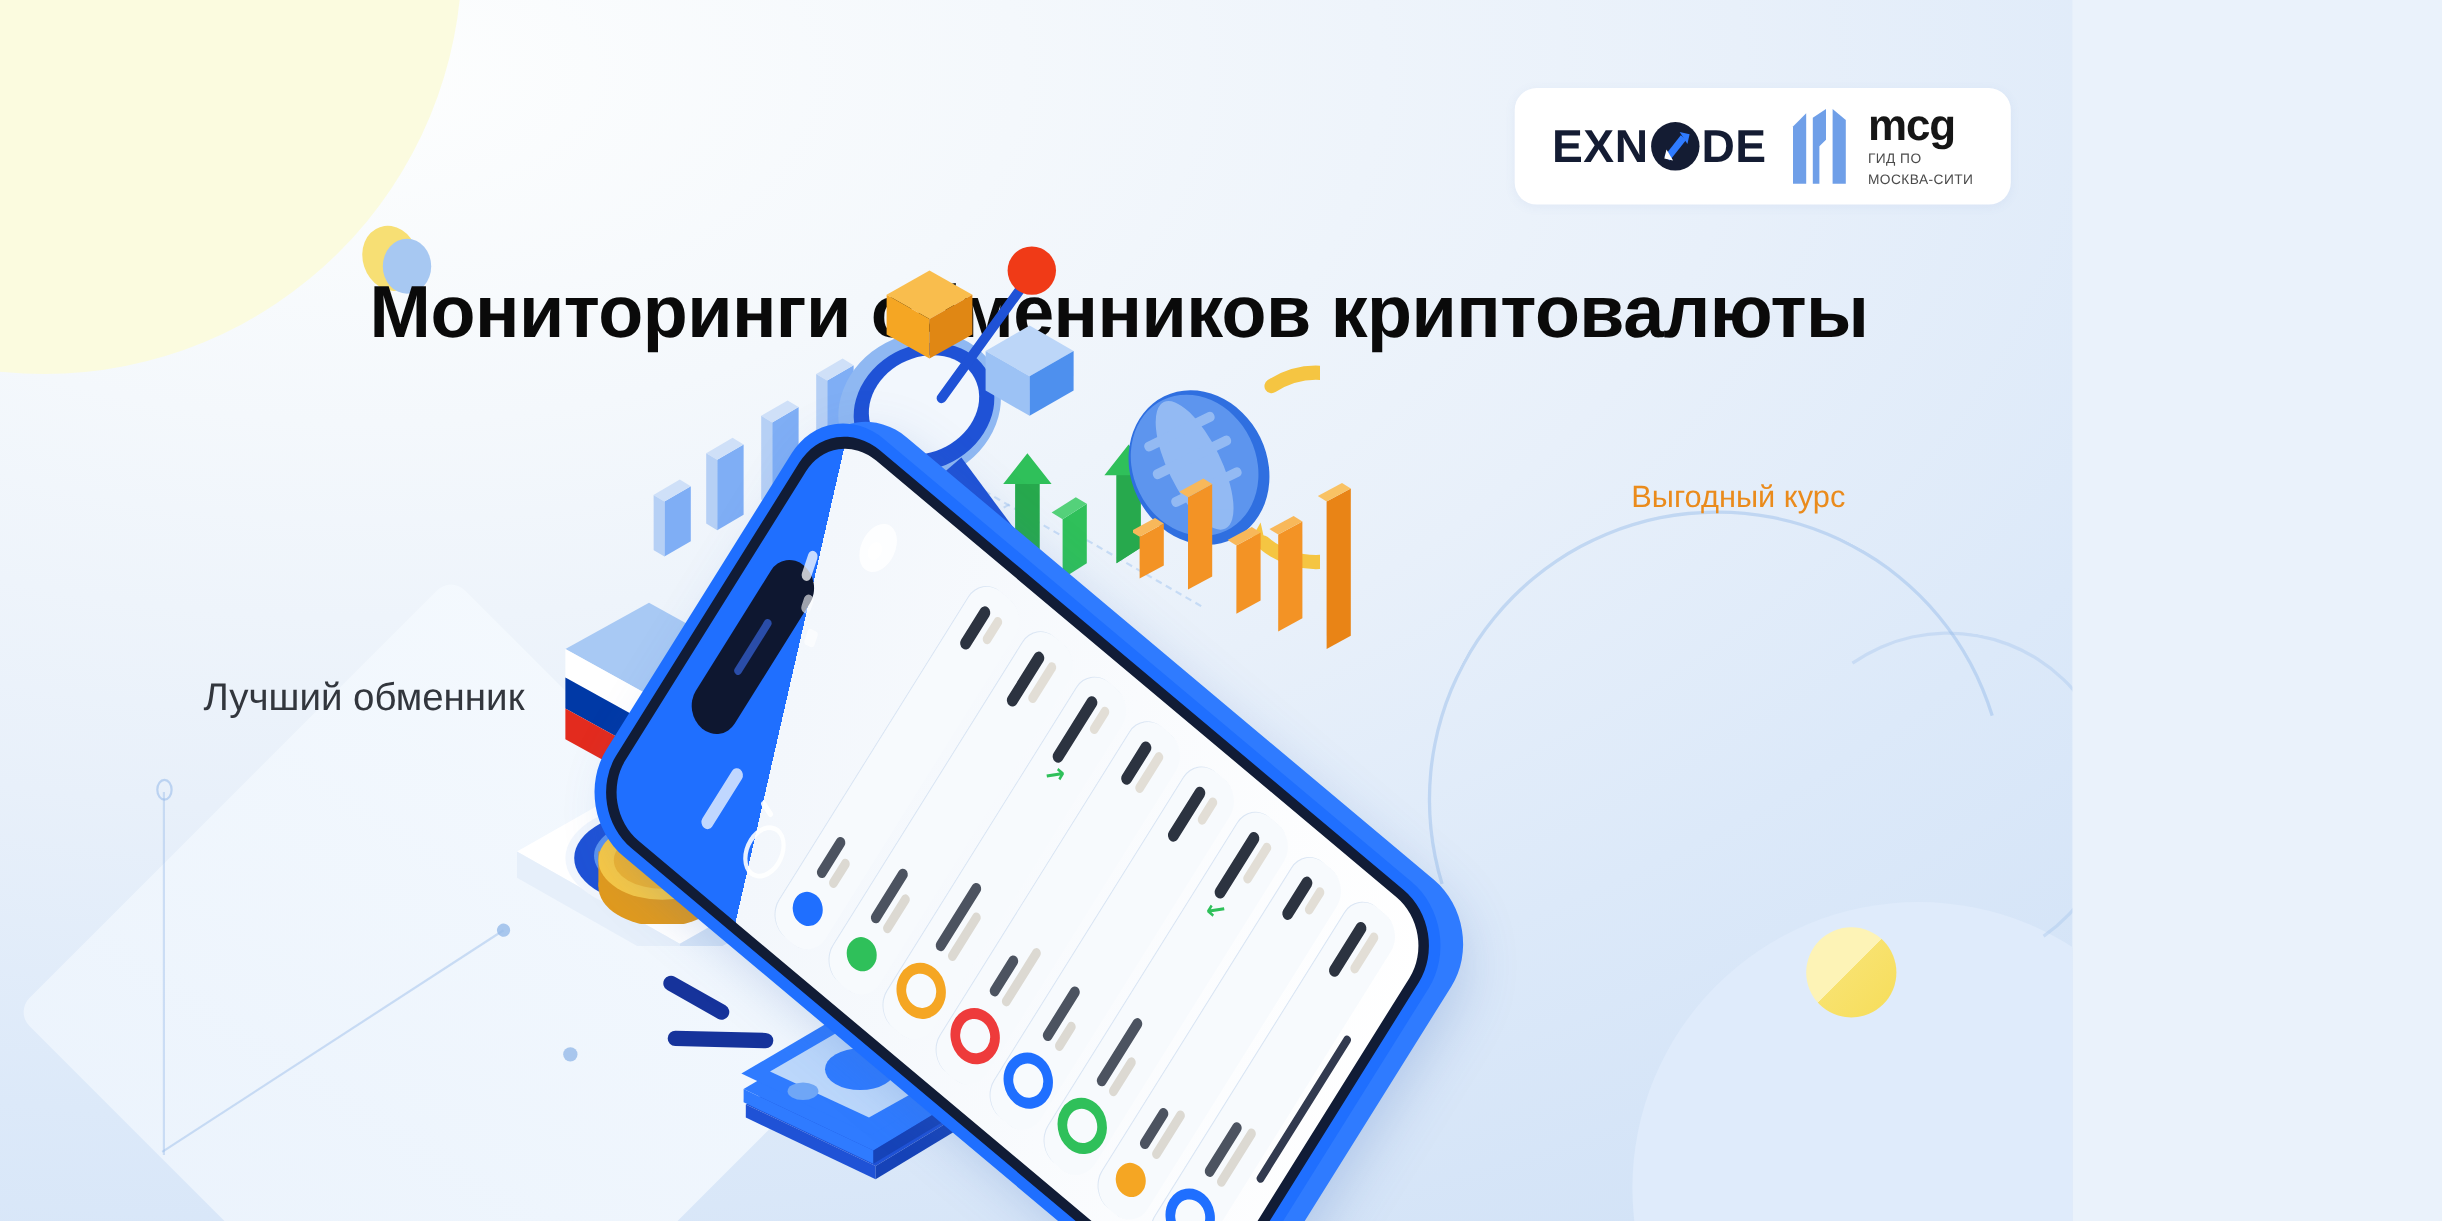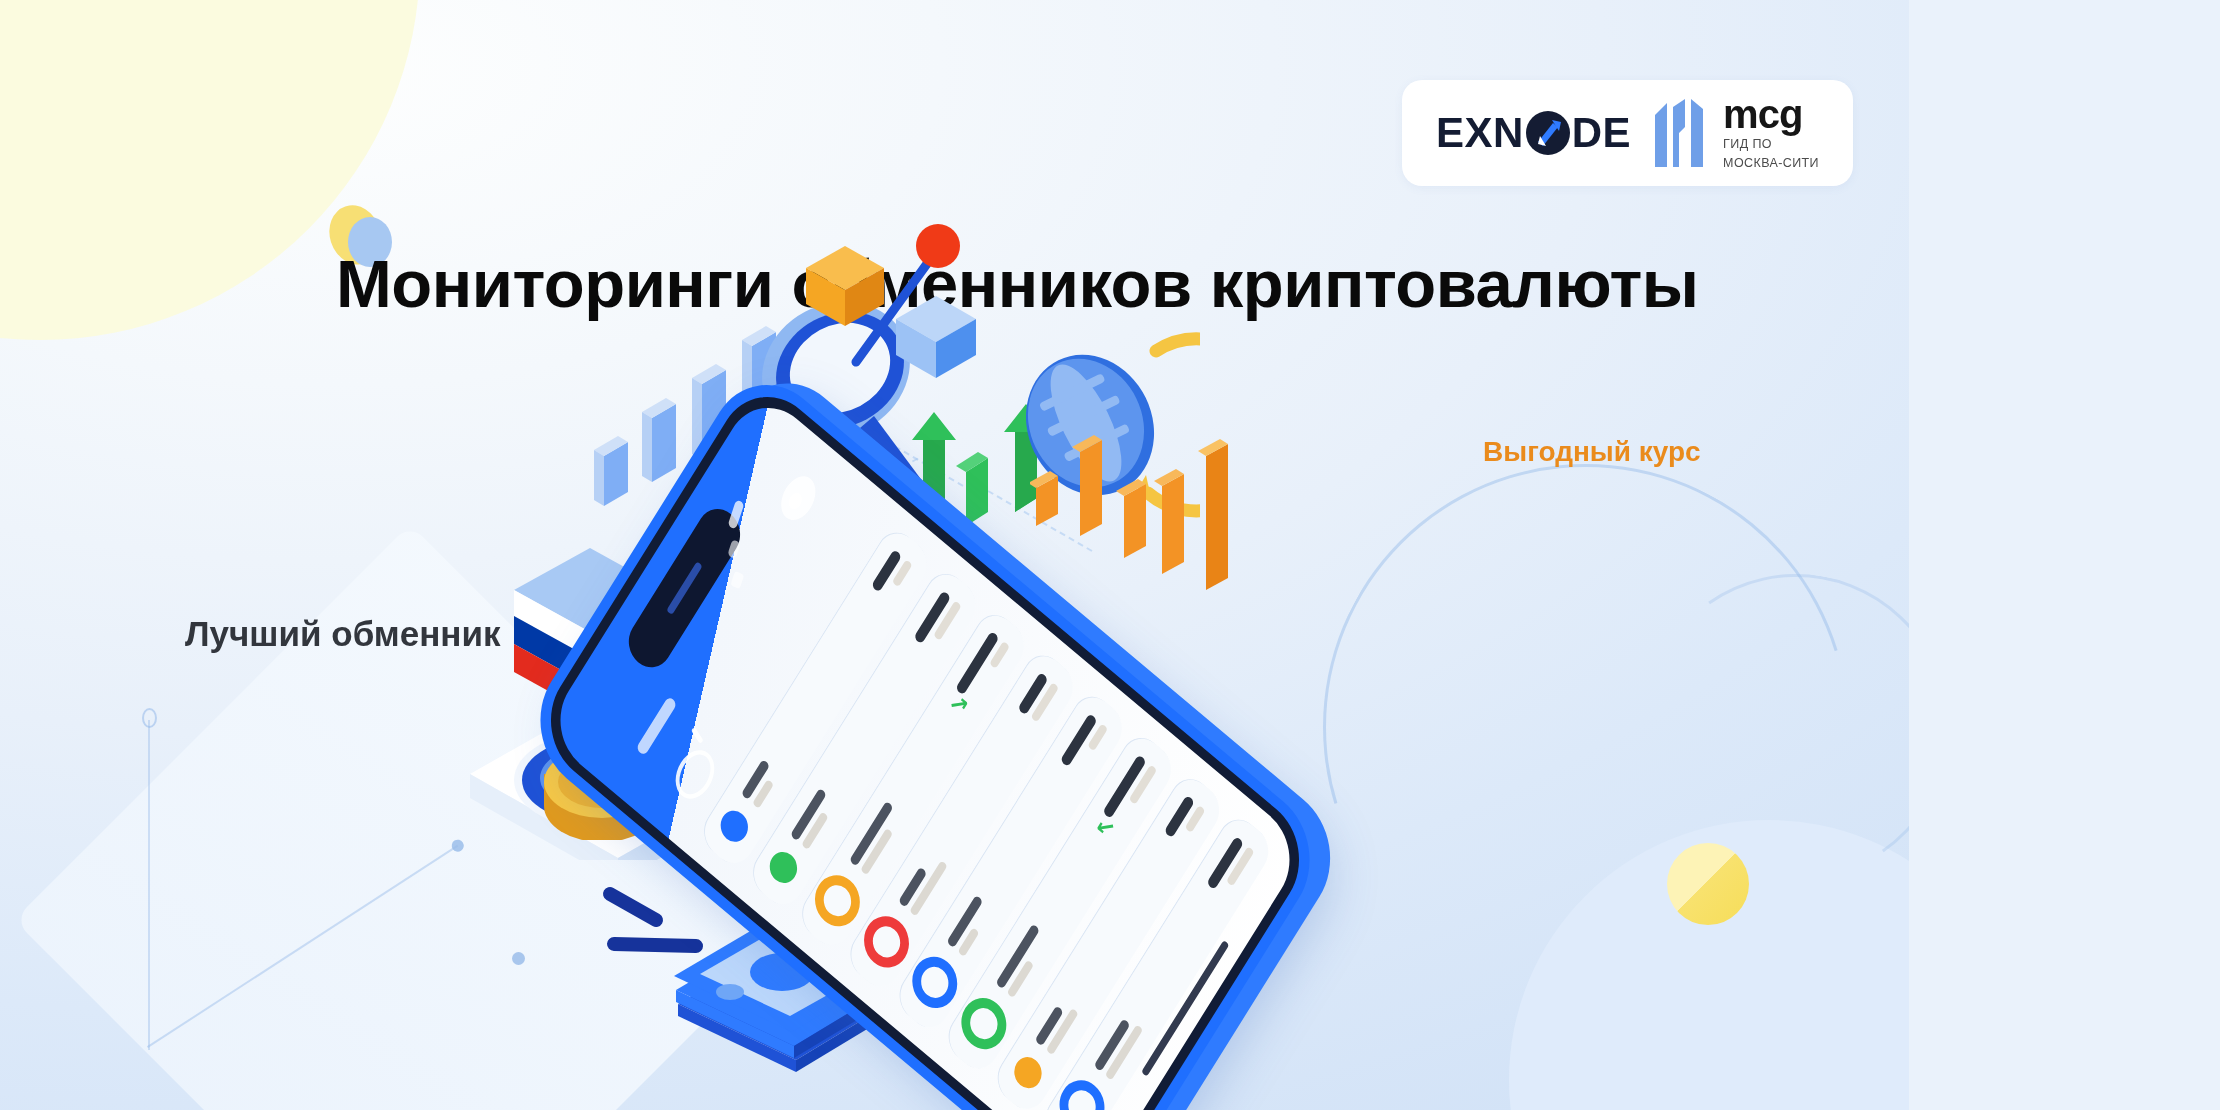--- a/index.html
+++ b/index.html
@@ -6,21 +6,20 @@
   html,body{margin:0;padding:0;}
   body{
     width:2220px;height:1110px;overflow:hidden;
     font-family:"Liberation Sans","DejaVu Sans",sans-serif;
     background:#eaf2fb;
   }
   #banner{
     position:relative;width:1884px;height:1110px;overflow:hidden;
     background:
       radial-gradient(120% 110% at 18% 6%, #fdfefe 0%, #f4f8fc 26%, #e8f0fa 55%, #dce9f9 78%, #d3e3f7 100%);
-    padding-left: 25px;
   }
   .abs{position:absolute;}
 
   
   .bg-circle-yellow{
     left:-340px;top:-420px;width:760px;height:760px;border-radius:50%;
     background:#fbfbdf;
   }
   .bg-circle-pale{
     right:-120px;bottom:-230px;width:520px;height:520px;border-radius:50%;
@@ -103,21 +102,21 @@
   }
   .blob .y{
     position:absolute;left:0;top:0;width:50px;height:60px;border-radius:50% 50% 48% 52%;
     background:#f7df74;transform:rotate(-18deg);
   }
   .blob .b{
     position:absolute;left:18px;top:12px;width:44px;height:50px;border-radius:50%;
     background:#a7c8f2;
   }
 
-  .lbl{font-weight:700;white-space:nowrap;}
+  .lbl{font-weight:400;white-space:nowrap;}
   .lbl-best{left:185px;top:614px;font-size:35px;color:#32363d;}
   .lbl-rate{left:1483px;top:436px;font-size:28px;color:#ea8b1c;}
   .lbl-monitor{left:1548px;top:719px;font-size:39px;color:#1f56f5;}
 
   
   #illus{left:560px;top:280px;width:1160px;height:830px;}
 
   
   .phone-wrap{
     position:absolute;left:150px;top:150px;width:430px;height:720px;

